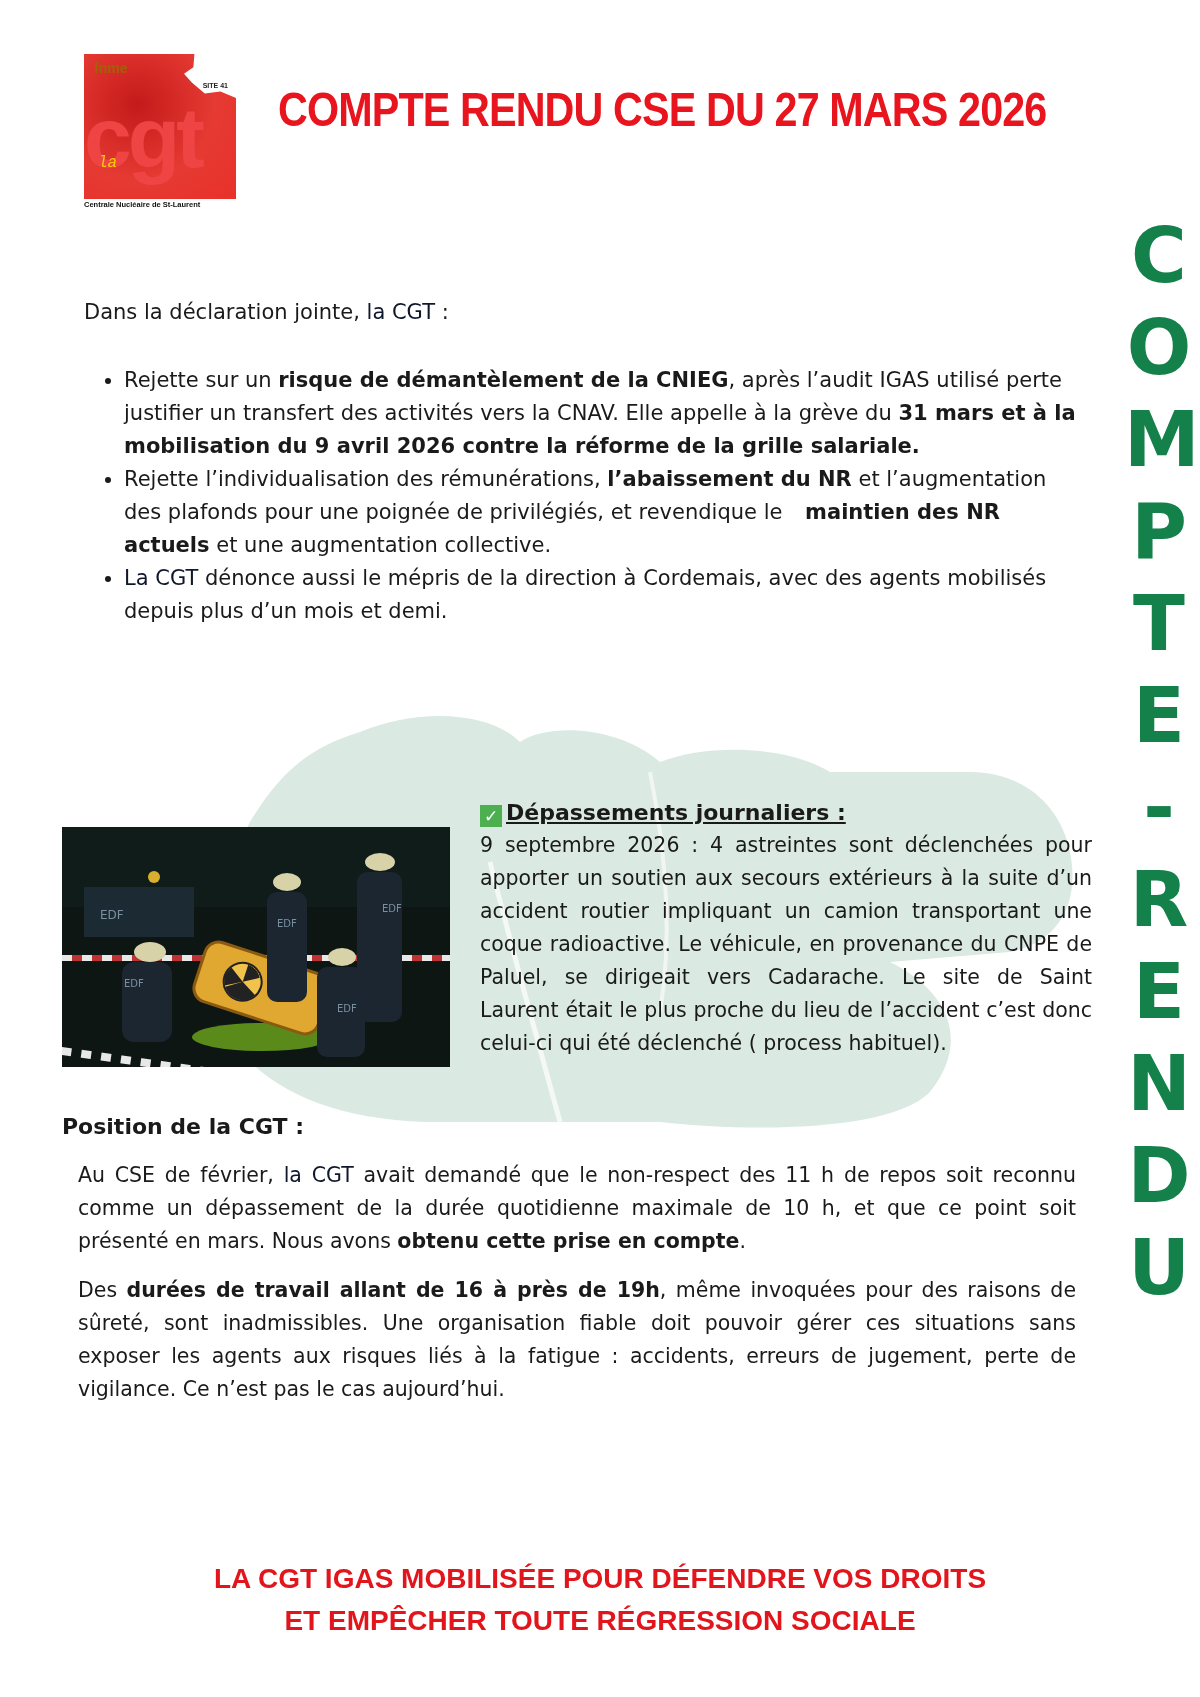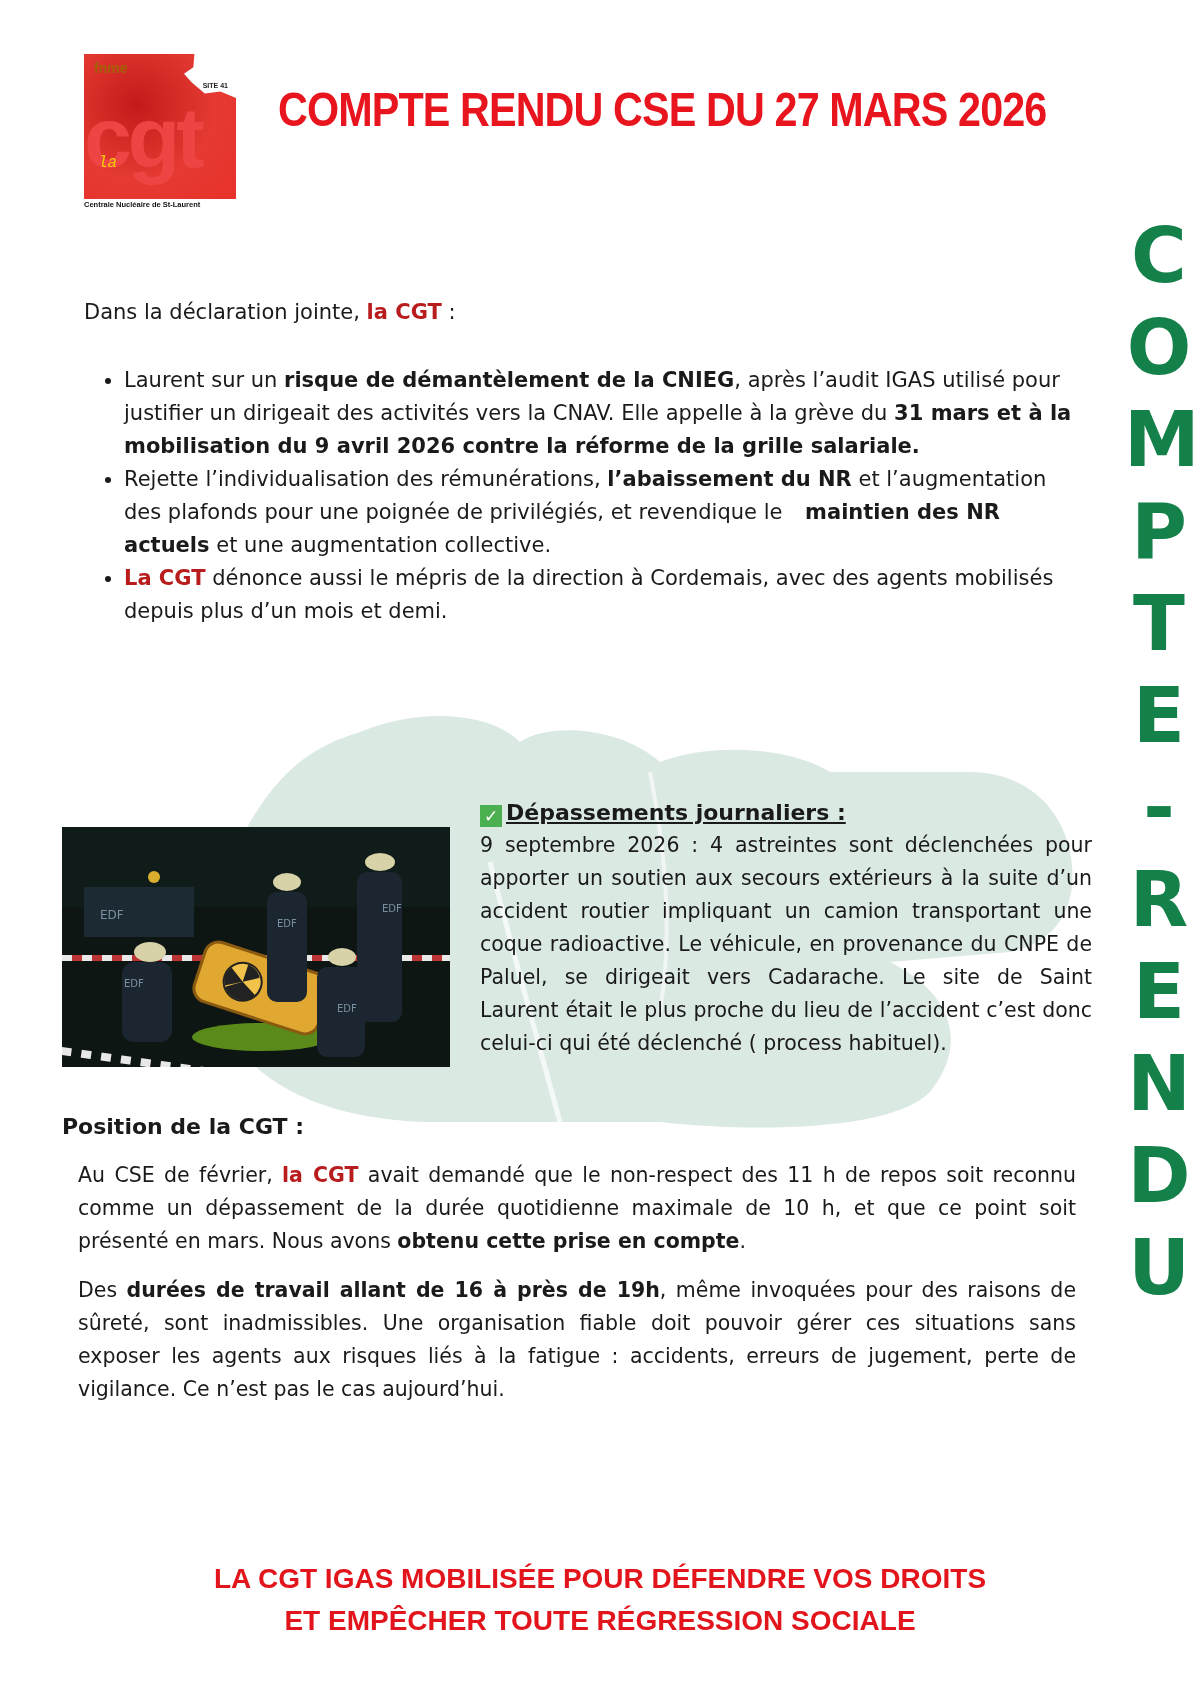--- a/index.html
+++ b/index.html
@@ -54,21 +54,21 @@
   
   #side {
     left: 1124px; top: 218px; width: 70px;
     font-family: "DejaVu Sans", sans-serif; font-weight: bold; color: #14814a;
     font-size: 76px; text-align: center; line-height: 1;
   }
   #side div { height: 92px; }
 
   
   #intro { left: 84px; top: 300px; font-size: 21px; }
-  .red { color: #b91c1c; font-weight: bold; }
+  .red { color: #0f172a; font-weight: normal; }
 
   #bullets {
     left: 98px; top: 364px; width: 960px; margin: 0; padding-left: 26px;
     font-size: 21px; line-height: 33px;
   }
   #bullets li { margin: 0; }
 
   
   #fist {
     left: 190px; top: 712px; width: 890px; height: 420px;
@@ -139,21 +139,21 @@
     <div>N</div>
     <div>D</div>
     <div>U</div>
   </div>
 
 <div id="intro" class="abs">
   <span>Dans la déclaration jointe, </span><span class="red">la CGT</span><span> :</span>
 </div>
 
 <ul id="bullets" class="abs">
-    <li><span>Laurent sur un </span><span style="font-weight: bold;">risque de démantèlement de la CNIEG</span><span>, après l’audit IGAS utilisé pour justifier un dirigeait des activités vers la CNAV. Elle appelle à la grève du </span><span style="font-weight: bold;">31 mars et à la mobilisation du 9 avril 2026 contre la réforme de la grille salariale.</span></li>
+    <li><span>Rejette sur un </span><span style="font-weight: bold;">risque de démantèlement de la CNIEG</span><span>, après l’audit IGAS utilisé perte justifier un transfert des activités vers la CNAV. Elle appelle à la grève du </span><span style="font-weight: bold;">31 mars et à la mobilisation du 9 avril 2026 contre la réforme de la grille salariale.</span></li>
     <li><span>Rejette l’individualisation des rémunérations, </span><span style="font-weight: bold;">l’abaissement du NR</span><span> et l’augmentation des plafonds pour une poignée de privilégiés, et revendique le </span><span style="font-weight: bold; margin-left: 16px;">maintien des NR actuels</span><span> et une augmentation collective.</span></li>
     <li><span class="red">La CGT</span><span> dénonce aussi le mépris de la direction à Cordemais, avec des agents mobilisés depuis plus d’un mois et demi.</span></li>
   </ul>
 
 <svg id="photo" class="abs" viewBox="0 0 388 240">
   <rect width="388" height="240" fill="#0e1614"></rect>
   <rect x="0" y="0" width="388" height="80" fill="#101c1a"></rect>
   <circle cx="92" cy="50" r="6" fill="#f0c030" opacity="0.9"></circle>
   <rect x="22" y="60" width="110" height="50" fill="#1b2a33"></rect>
   <text x="38" y="92" font-family="DejaVu Sans, sans-serif" font-size="12" fill="#7a8fa0">EDF</text>

